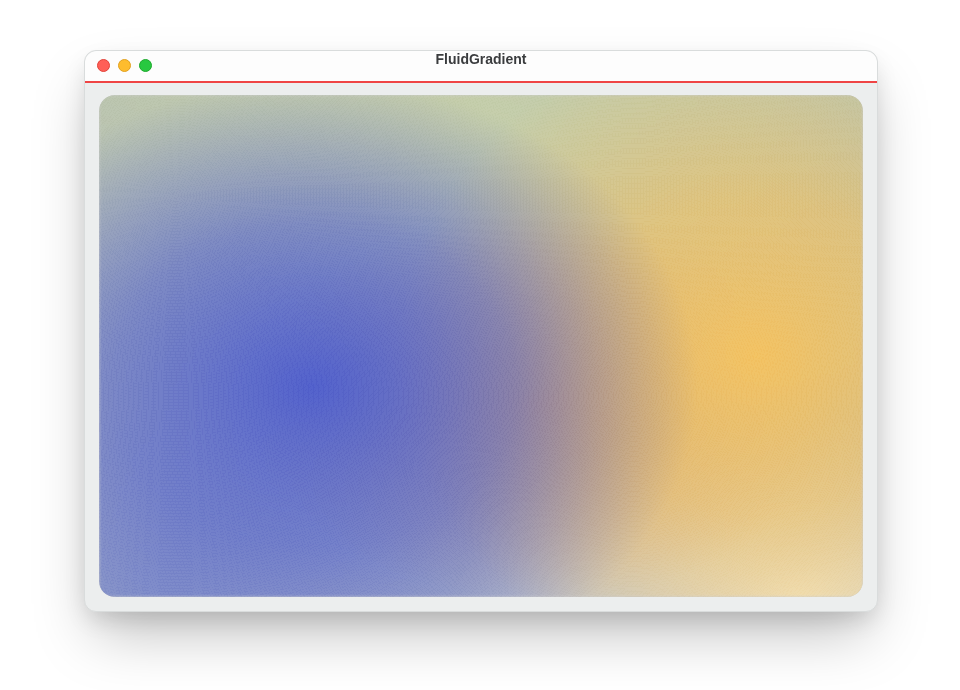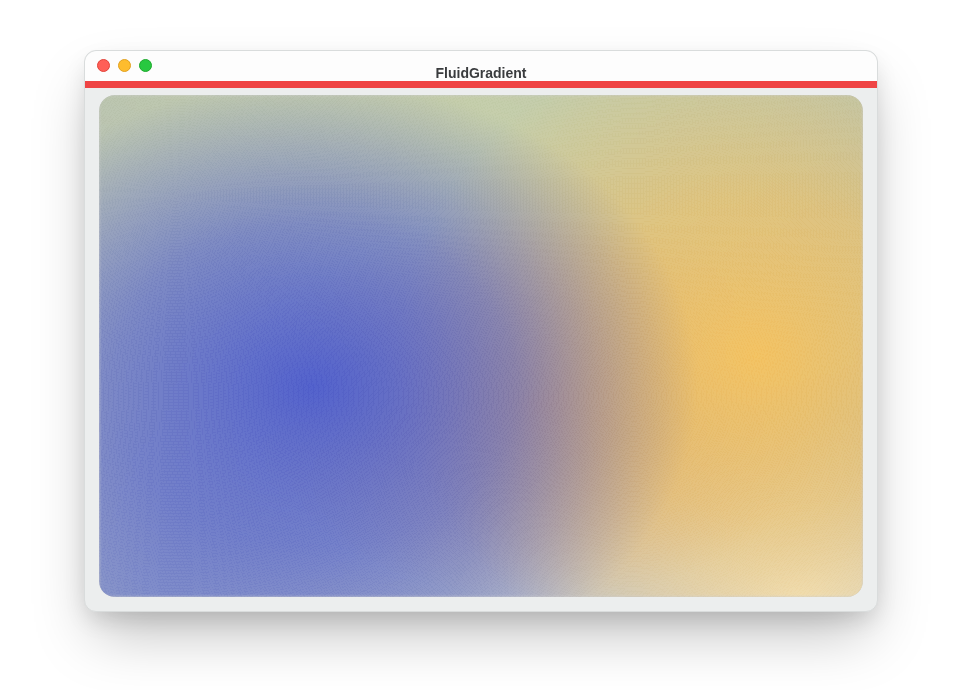--- a/index.html
+++ b/index.html
@@ -30,26 +30,26 @@
     box-shadow:
       0 30px 60px -10px rgba(0,0,0,0.25),
       0 10px 25px -5px rgba(0,0,0,0.15);
     overflow: hidden;
   }
 
   .titlebar {
     height: 30px;
     width: 100%;
     background: #fdfdfd;
-    border-bottom: 7px solid #ef4444;
+    border-bottom: 2px solid #ef4444;
     border-top-left-radius: 12px;
     border-top-right-radius: 12px;
     position: relative;
     display: flex;
-    align-items: flex-end;
+    align-items: flex-start;
   }
 
   .traffic-lights {
     position: absolute;
     left: 12px;
     top: 8px;
     display: flex;
     gap: 8px;
   }
 

